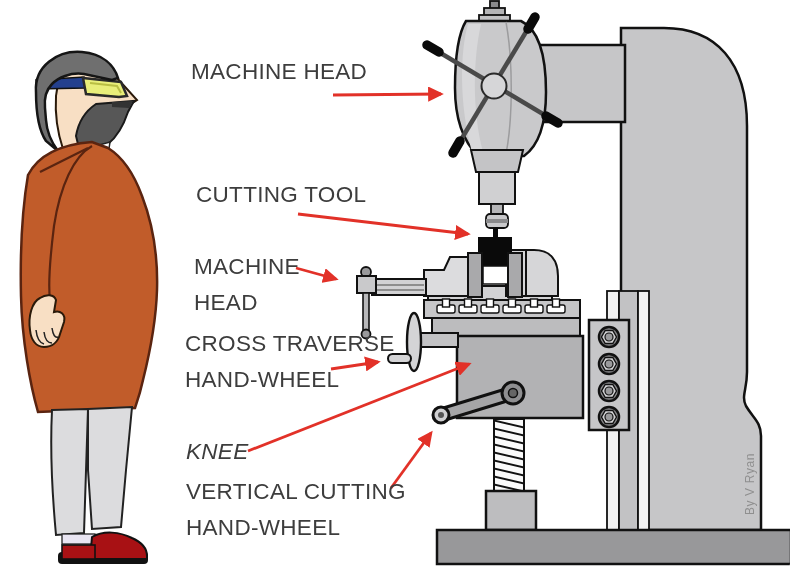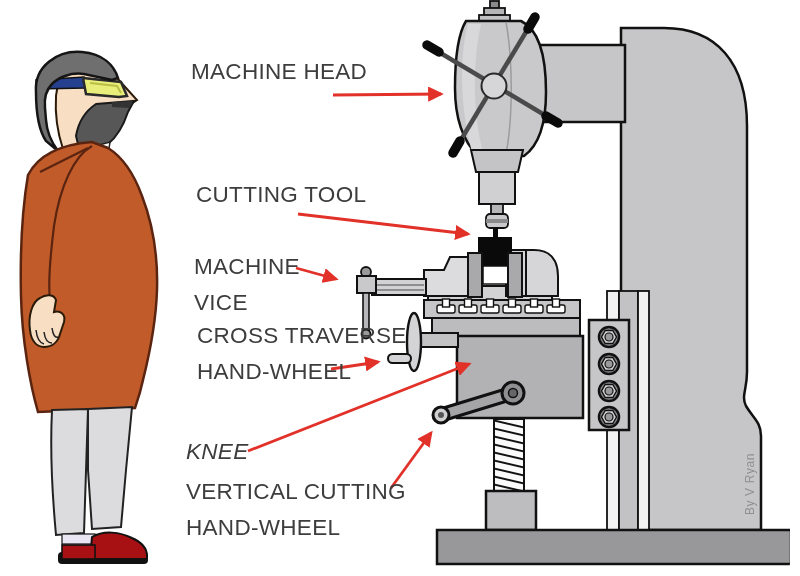--- a/index.html
+++ b/index.html
@@ -25,21 +25,21 @@
   .stage svg{position:absolute;left:0;top:0;}
   .label{
     position:absolute;
     font-size:22.5px;line-height:36px;letter-spacing:0.3px;
     color:var(--label_text);white-space:nowrap;
   }
   .label span{display:block;}
   .lbl-machine-head{left:191px;top:54px;}
   .lbl-cutting-tool{left:196px;top:177px;}
   .lbl-machine-vice{left:186px;top:249px;margin-left:8px;}
-  .lbl-cross-traverse{left:185px;top:318px;margin-left:12px;}
+  .lbl-cross-traverse{left:185px;top:326px;}
   .lbl-knee{left:186px;top:434px;font-style:italic;}
   .lbl-vertical-traverse{left:186px;top:474px;}
   .credit{
     position:absolute;left:712px;top:446px;width:76px;height:76px;
     display:flex;align-items:center;justify-content:center;
   }
   .credit span{
     transform:rotate(-90deg);white-space:nowrap;
     font-size:12px;color:var(--credit_gray);letter-spacing:0.6px;
   }
@@ -260,21 +260,21 @@
   </svg>
 
   <div class="label lbl-machine-head">
     <span>MACHINE HEAD</span>
   </div>
   <div class="label lbl-cutting-tool">
     <span>CUTTING TOOL</span>
   </div>
   <div class="label lbl-machine-vice">
     <span>MACHINE</span>
-    <span>VICE</span>
+    <span>HEAD</span>
   </div>
   <div class="label lbl-cross-traverse">
     <span>CROSS TRAVERSE</span>
     <span>HAND-WHEEL</span>
   </div>
   <div class="label lbl-knee">
     <span>KNEE</span>
   </div>
   <div class="label lbl-vertical-traverse">
     <span>VERTICAL CUTTING</span>

